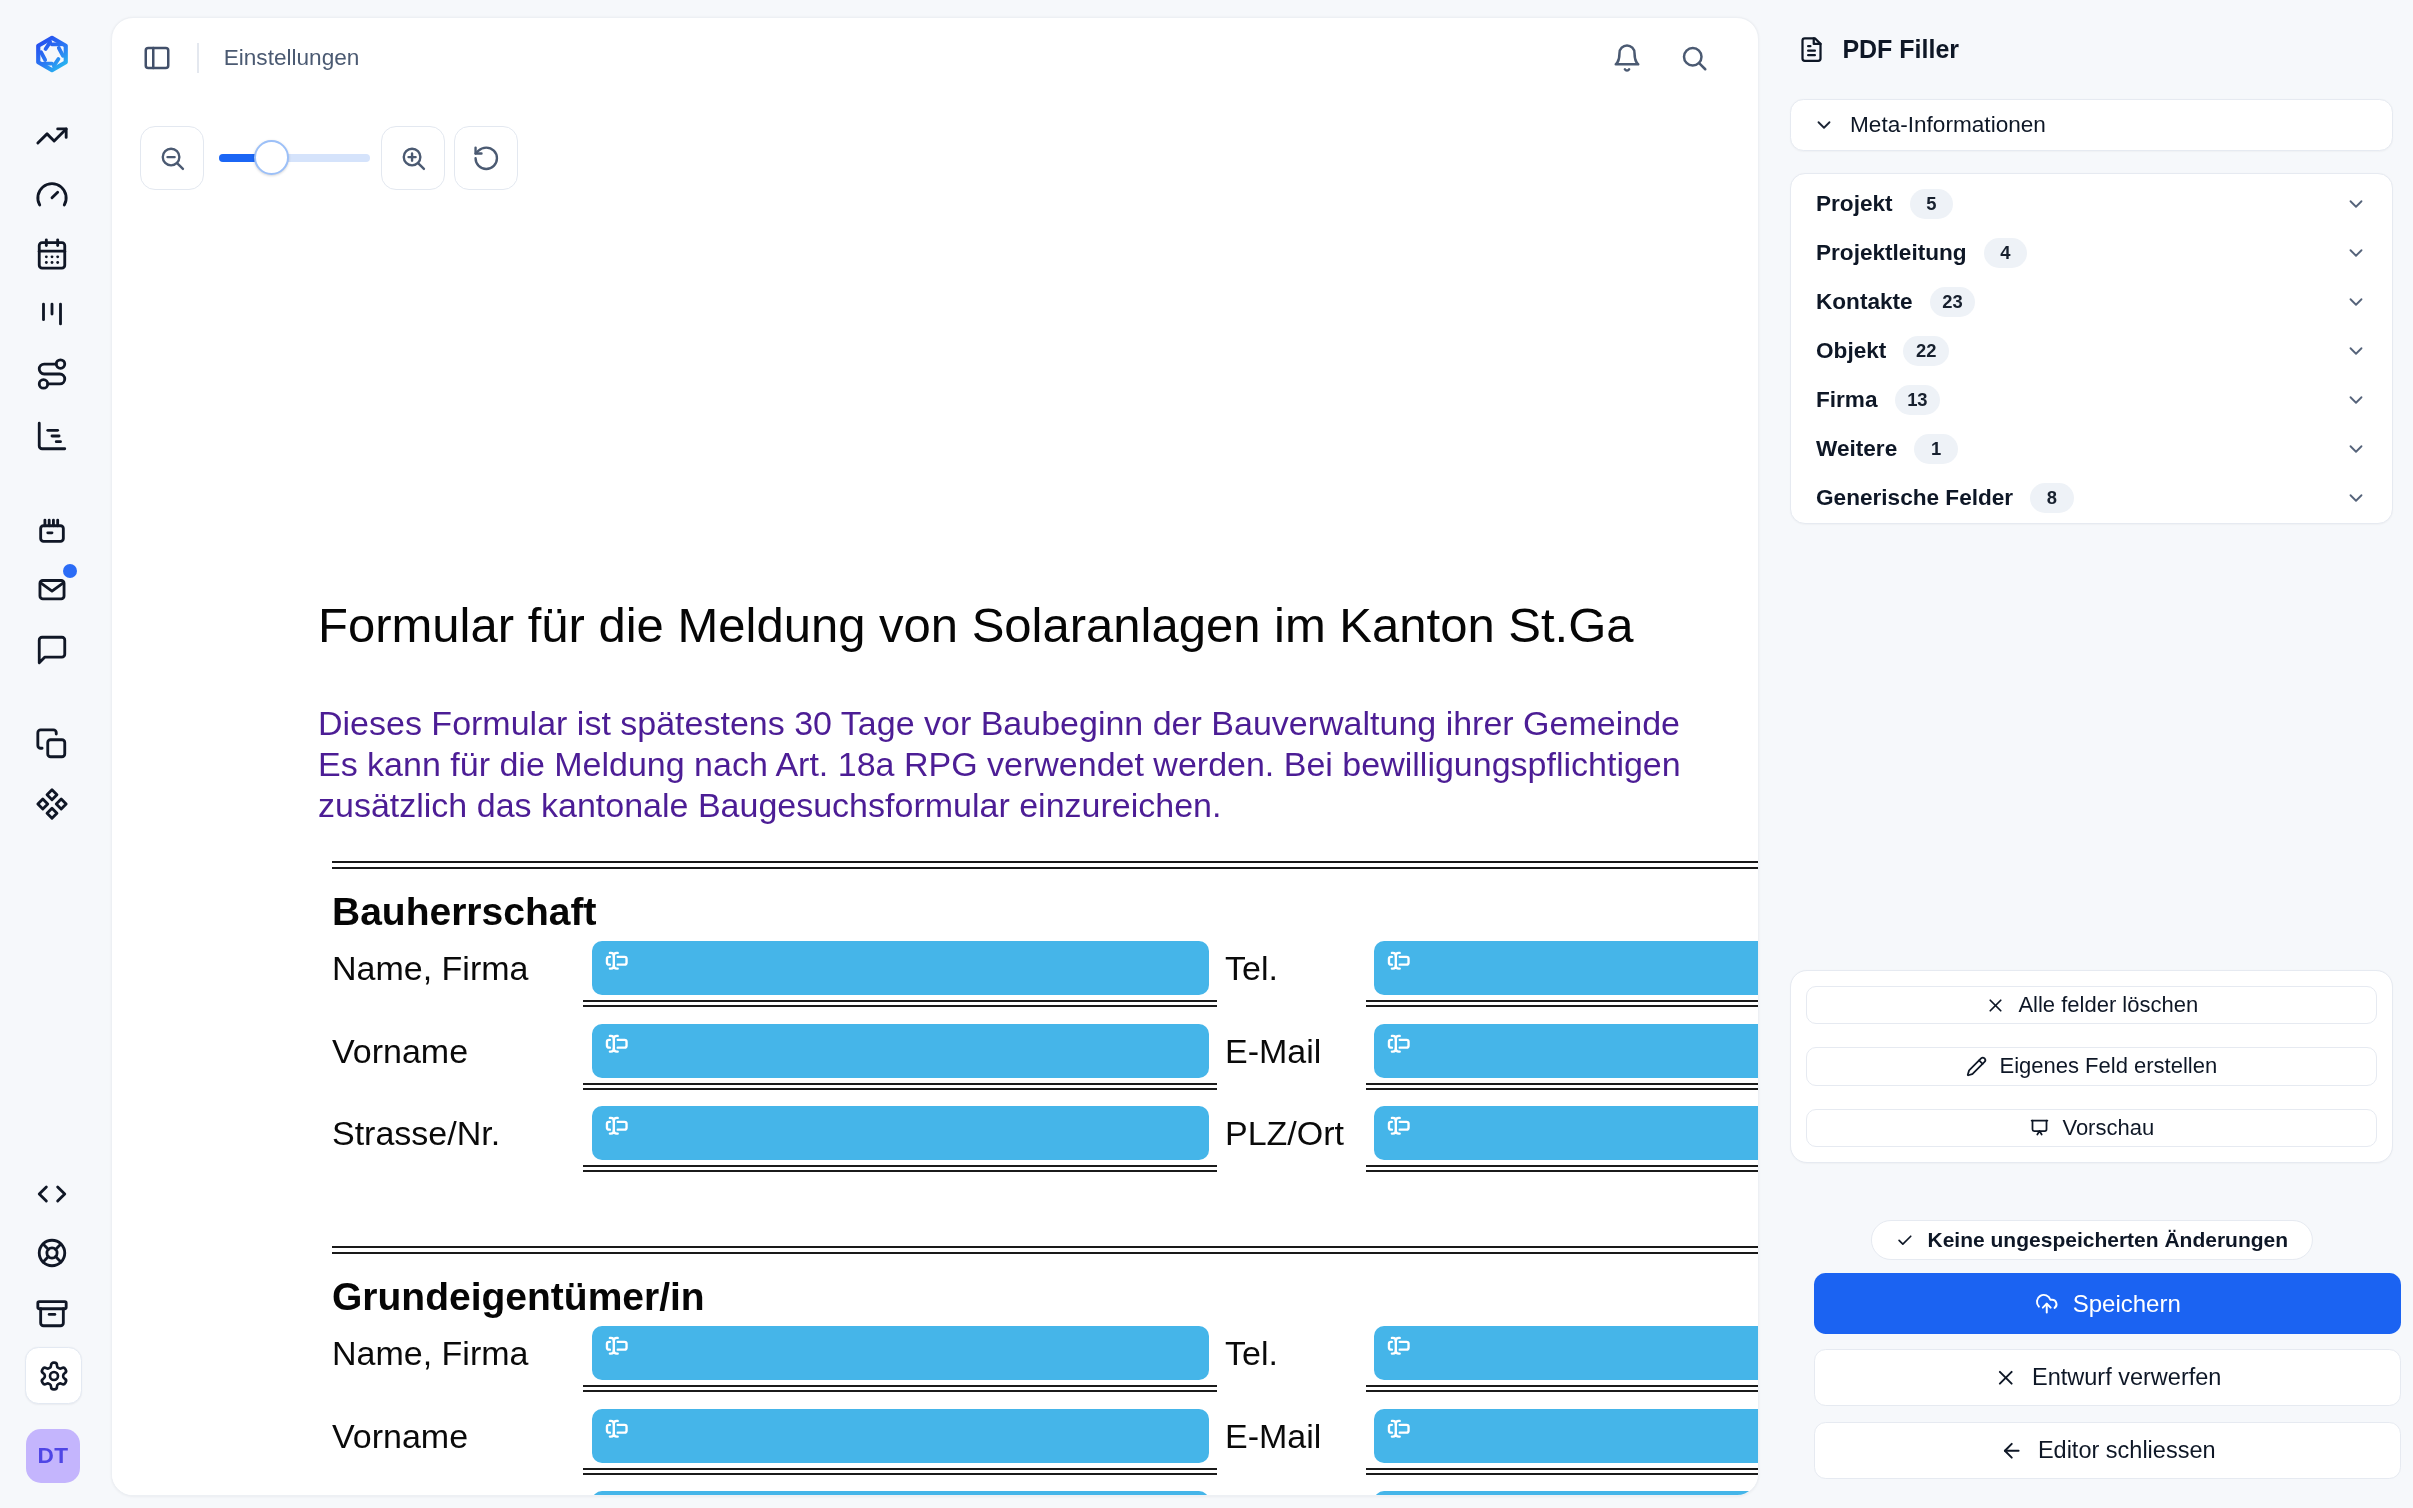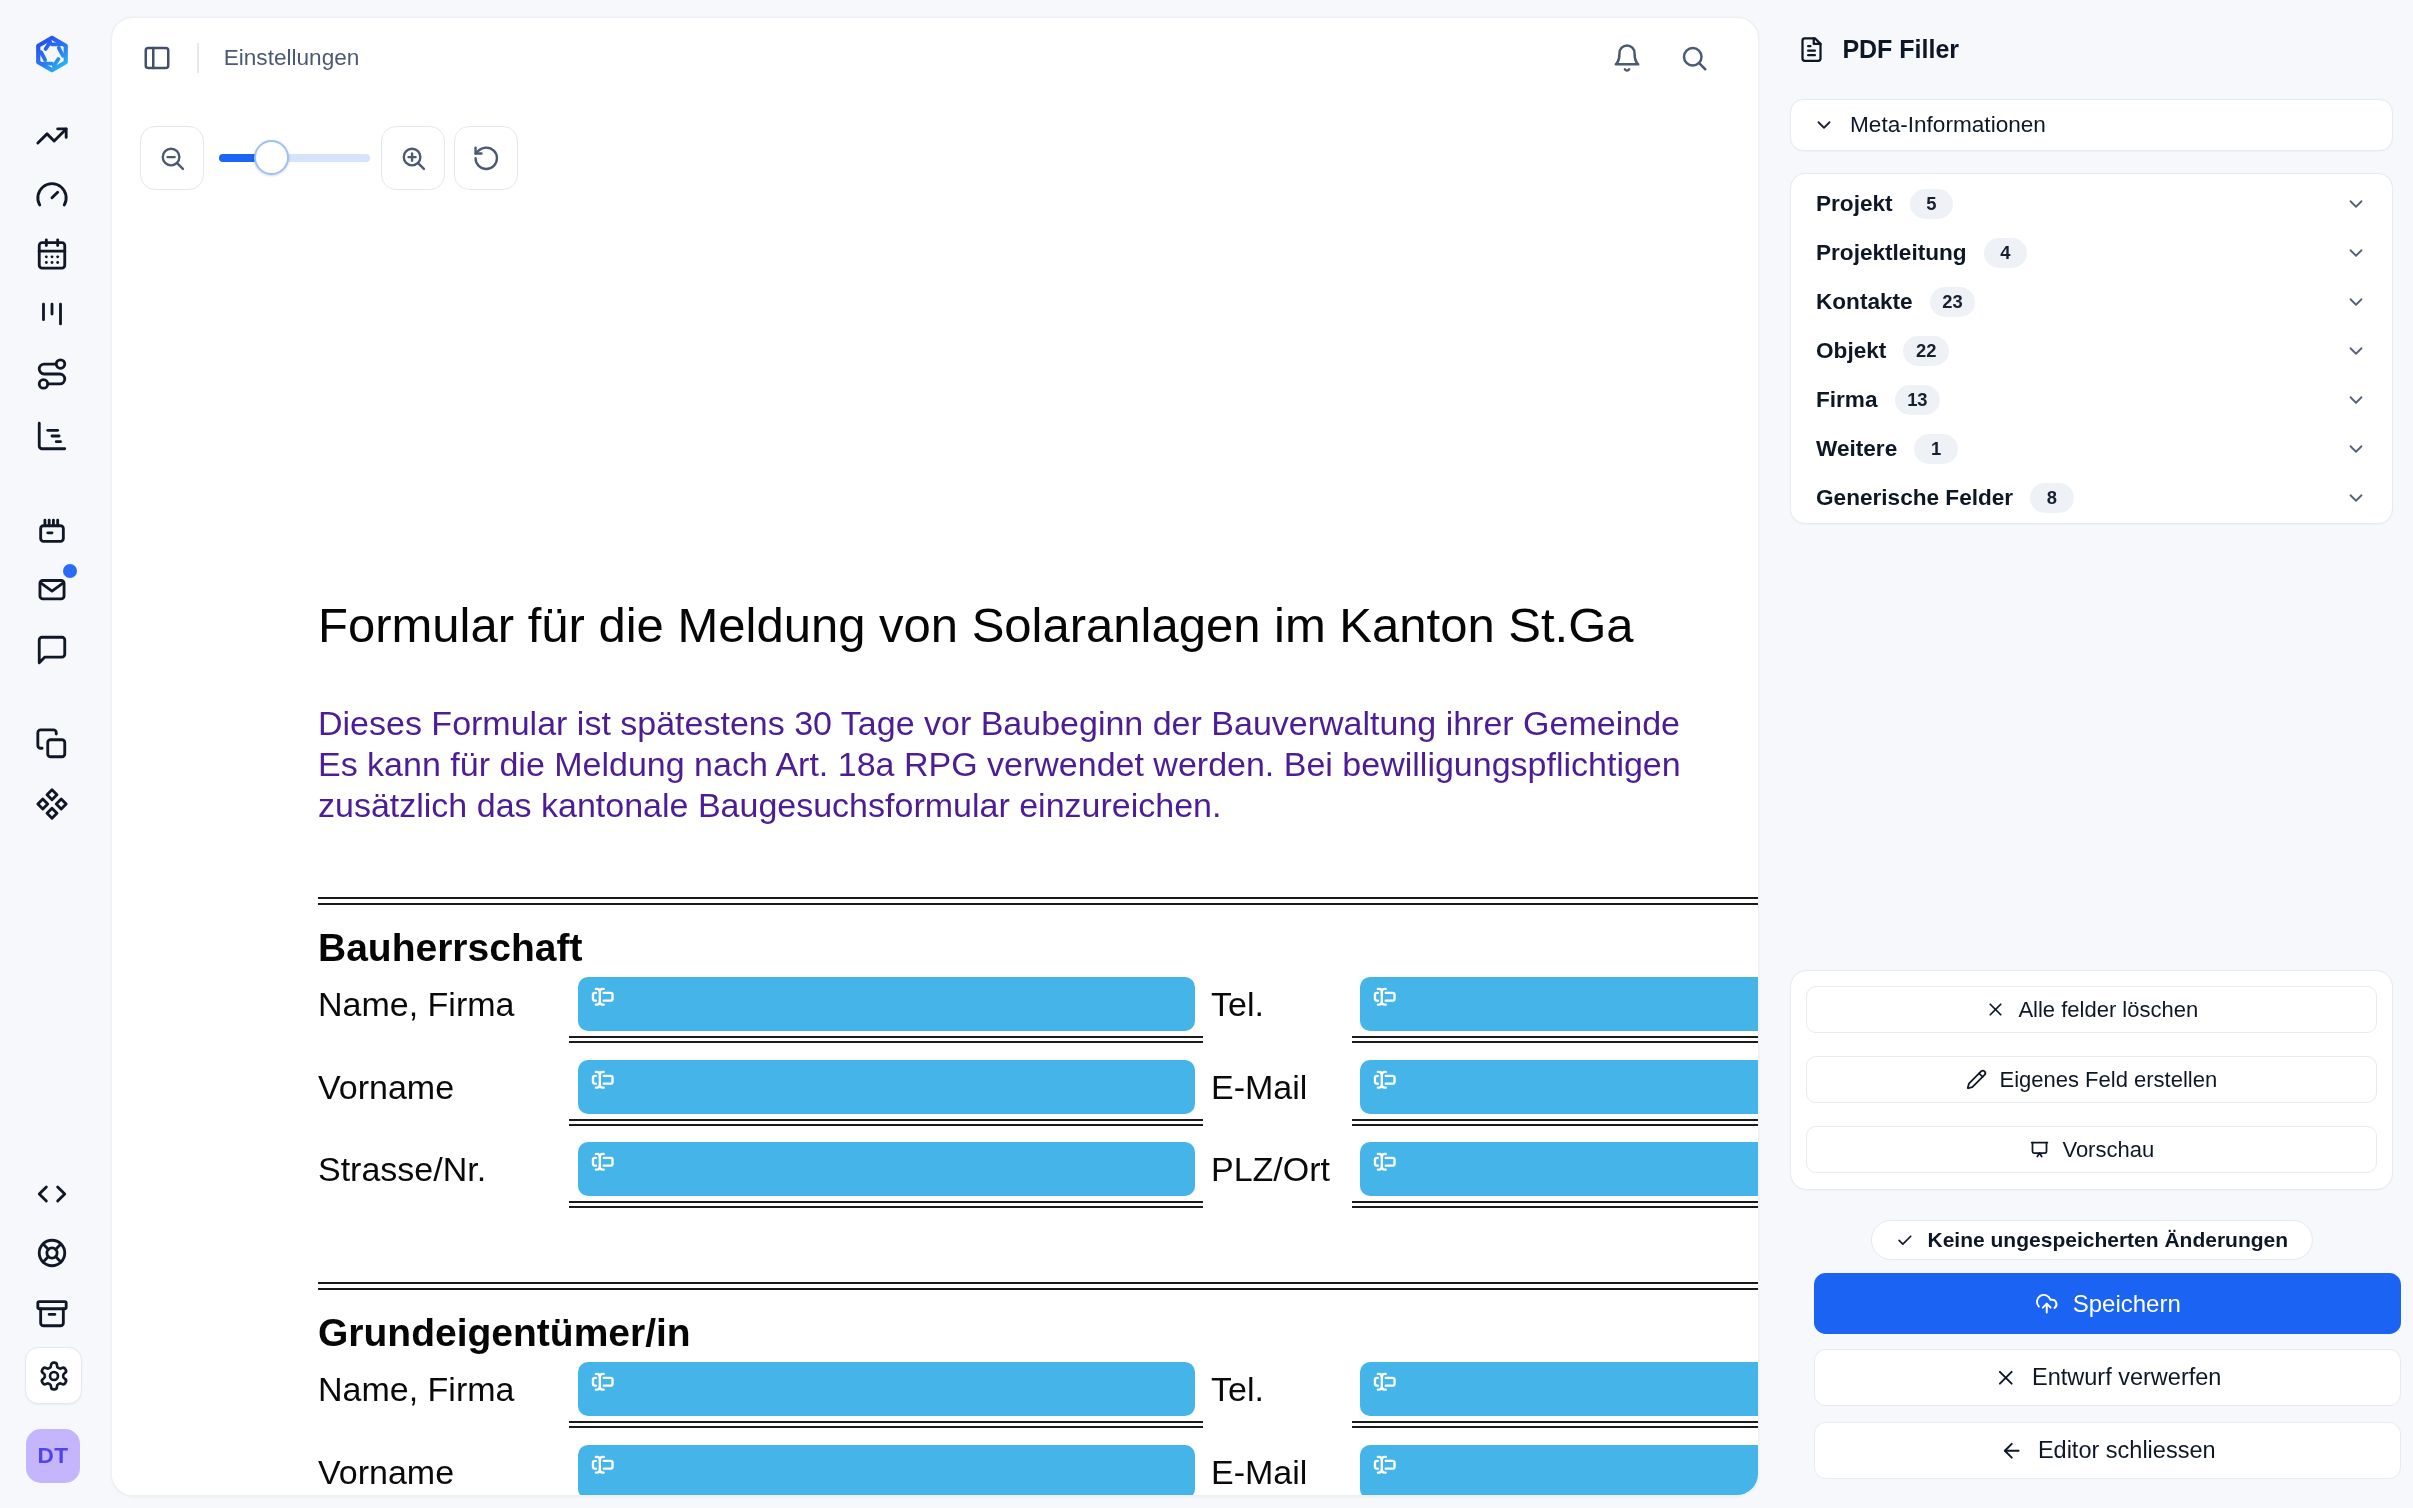--- a/index.html
+++ b/index.html
@@ -44,21 +44,21 @@
   .zoomout{left:28px;} .zoomin{left:269px;} .reset{left:342px;}
   .slider{position:absolute;left:107px;top:28px;width:151px;height:64px;cursor:pointer;}
   .slider .track{position:absolute;left:0;top:28px;width:151px;height:8.4px;border-radius:5px;background:#d5e3fb;}
   .slider .fill{position:absolute;left:0;top:28px;width:52px;height:8.4px;border-radius:5px;background:#1b66f5;}
   .slider .knob{position:absolute;left:35px;top:14.2px;width:35px;height:35px;border-radius:50%;background:#fff;
     border:2.5px solid #9cc0f8;box-sizing:border-box;box-shadow:0 0.8px 2.5px rgba(16,24,40,.18);}
 
   
   .pdf-title{position:absolute;left:206px;top:499px;font-size:49px;font-weight:400;color:#060606;white-space:nowrap;}
   .pdf-intro{position:absolute;left:206px;top:605px;font-size:34px;line-height:41px;color:#4c1d95;white-space:nowrap;}
-  .pdf-sec{position:absolute;left:206px;width:1676px;height:453px;margin-top:36px;}
+  .pdf-sec{position:absolute;left:220px;width:1676px;height:453px;}
   .sec1{top:763px;} .sec2{top:1148px;}
   .pdf-hr{position:absolute;left:0;top:0;width:1592px;height:7.5px;box-sizing:border-box;
     border-top:2.8px solid #191919;border-bottom:2.8px solid #191919;}
   .pdf-h2{position:absolute;left:0;top:28.5px;font-size:39px;font-weight:700;color:#060606;white-space:nowrap;}
   .pdf-row{position:absolute;left:0;width:1927px;height:67px;}
   .row1{top:80px;} .row2{top:163px;} .row3{top:245px;}
   .flabel{position:absolute;top:0;height:54px;line-height:54px;font-size:34px;color:#0a0a0a;white-space:nowrap;}
   .fl{left:0;} .fr{left:893px;}
   .ffield{position:absolute;top:0;height:54px;background:#45b5e9;border-radius:10px;cursor:pointer;}
   .ffield svg{position:absolute;left:13.4px;top:8.4px;width:23.5px;height:23.5px;color:#fff;stroke-width:2.4;}
@@ -76,21 +76,21 @@
     box-sizing:border-box;box-shadow:0 0.8px 1.7px rgba(16,24,40,.03);}
   .meta-card{top:99px;height:52px;display:flex;align-items:center;padding:0 22px;gap:15px;cursor:pointer;}
   .meta-card svg{width:22px;height:22px;color:#1b2434;}
   .meta-card .mt{font-size:22.6px;font-weight:500;color:#0e1726;}
   .groups-card{top:173px;height:351px;border-radius:15px;padding:5px 0;}
   .group-row{height:49px;display:flex;align-items:center;padding:0 25px;cursor:pointer;}
   .group-row .gl{font-size:22.6px;font-weight:600;color:#0e1726;white-space:nowrap;}
   .badge{margin-left:17px;min-width:18.4px;height:30px;padding:0 12.6px;border-radius:16px;background:#eef2f7;
     color:#17202e;font-size:18.4px;font-weight:600;display:inline-flex;align-items:center;justify-content:center;}
   .group-row .chev{margin-left:auto;width:22px;height:22px;color:#55637a;}
-  .actions-card{top:970px;height:220px;border-radius:17px;padding:15px;display:flex;flex-direction:column;gap:23px;}
+  .actions-card{top:970px;height:193px;border-radius:17px;padding:15px;display:flex;flex-direction:column;gap:23px;}
   .acbtn{height:47px;background:#fff;border:1.3px solid #e6eaf1;border-radius:10px;display:flex;align-items:center;
     justify-content:center;gap:12.6px;font-size:22px;font-weight:500;color:#0e1726;cursor:pointer;
     font-family:"Liberation Sans",sans-serif;}
   .acbtn svg{width:21px;height:21px;}
   .status-pill{position:absolute;left:50%;transform:translateX(-50%);top:1220px;height:40px;padding:0 23.5px;
     border-radius:22px;background:#fff;border:1.3px solid #e6eaf1;display:inline-flex;align-items:center;gap:12.6px;
     font-size:21px;font-weight:600;color:#0e1726;white-space:nowrap;box-sizing:border-box;}
   .status-pill svg{width:20px;height:20px;}
   .bigbtn{position:absolute;left:8.4px;width:587px;border-radius:11.7px;display:flex;align-items:center;
     justify-content:center;gap:14.2px;font-size:24px;font-weight:500;cursor:pointer;box-sizing:border-box;

